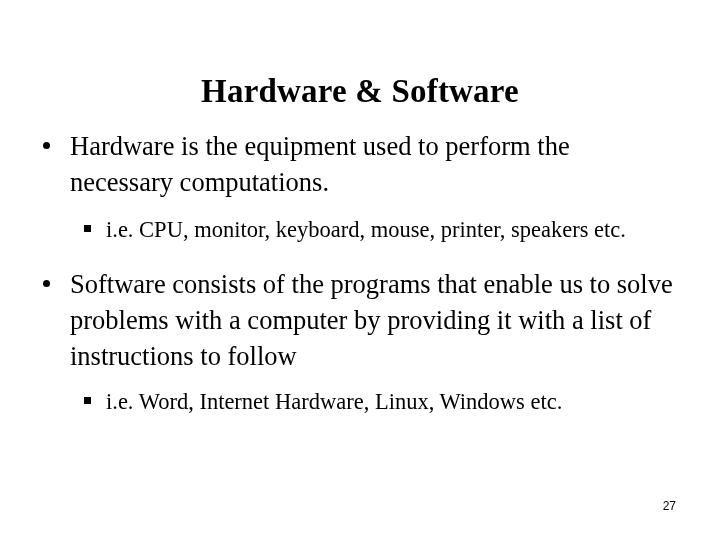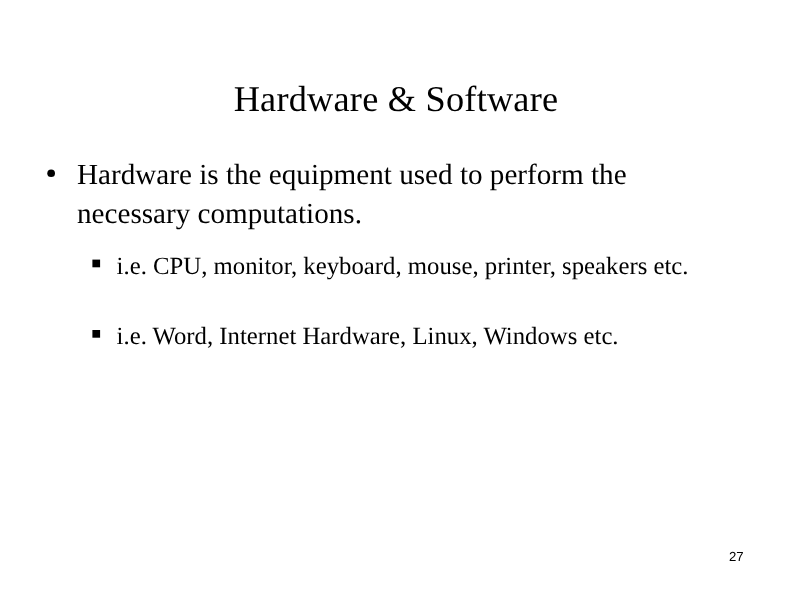--- a/index.html
+++ b/index.html
@@ -26,30 +26,30 @@
 
   
   .slide-title {
     position: absolute;
     left: 0;
     top: 50px;
     width: 720px;
     text-align: center;
     font-size: 33px;
     line-height: 38px;
-    font-weight: normal;
+    font-weight: bold;
     letter-spacing: 0.2px;
     white-space: nowrap;
   }
 
   
   .slide-body {
     position: absolute;
     left: 0;
-    top: 140px;
+    top: 128px;
     width: 720px;
   }
 
   .bullet-l1 {
     position: relative;
     margin: 0 0 0 0;
     padding-left: 70px;
     padding-right: 42px;
     font-size: 26.5px;
     line-height: 36px;
@@ -131,20 +131,24 @@
 
     <div class="gap-a"></div>
 
     <div class="bullet-l2">
       <span class="marker"><span class="sq"></span></span>
       <span>i.e. CPU, monitor, keyboard, mouse, printer, speakers etc.</span>
     </div>
 
     <div class="gap-b"></div>
 
+    <div class="bullet-l1">
+      <span class="marker"><span class="dot"></span></span>
+      <span>Software consists of the programs that enable us to solve problems with a computer by providing it with a list of instructions to follow</span>
+    </div>
 
     <div class="gap-c"></div>
 
     <div class="bullet-l2">
       <span class="marker"><span class="sq"></span></span>
       <span>i.e. Word, Internet Hardware, Linux, Windows etc.</span>
     </div>
 
   </div>
 

